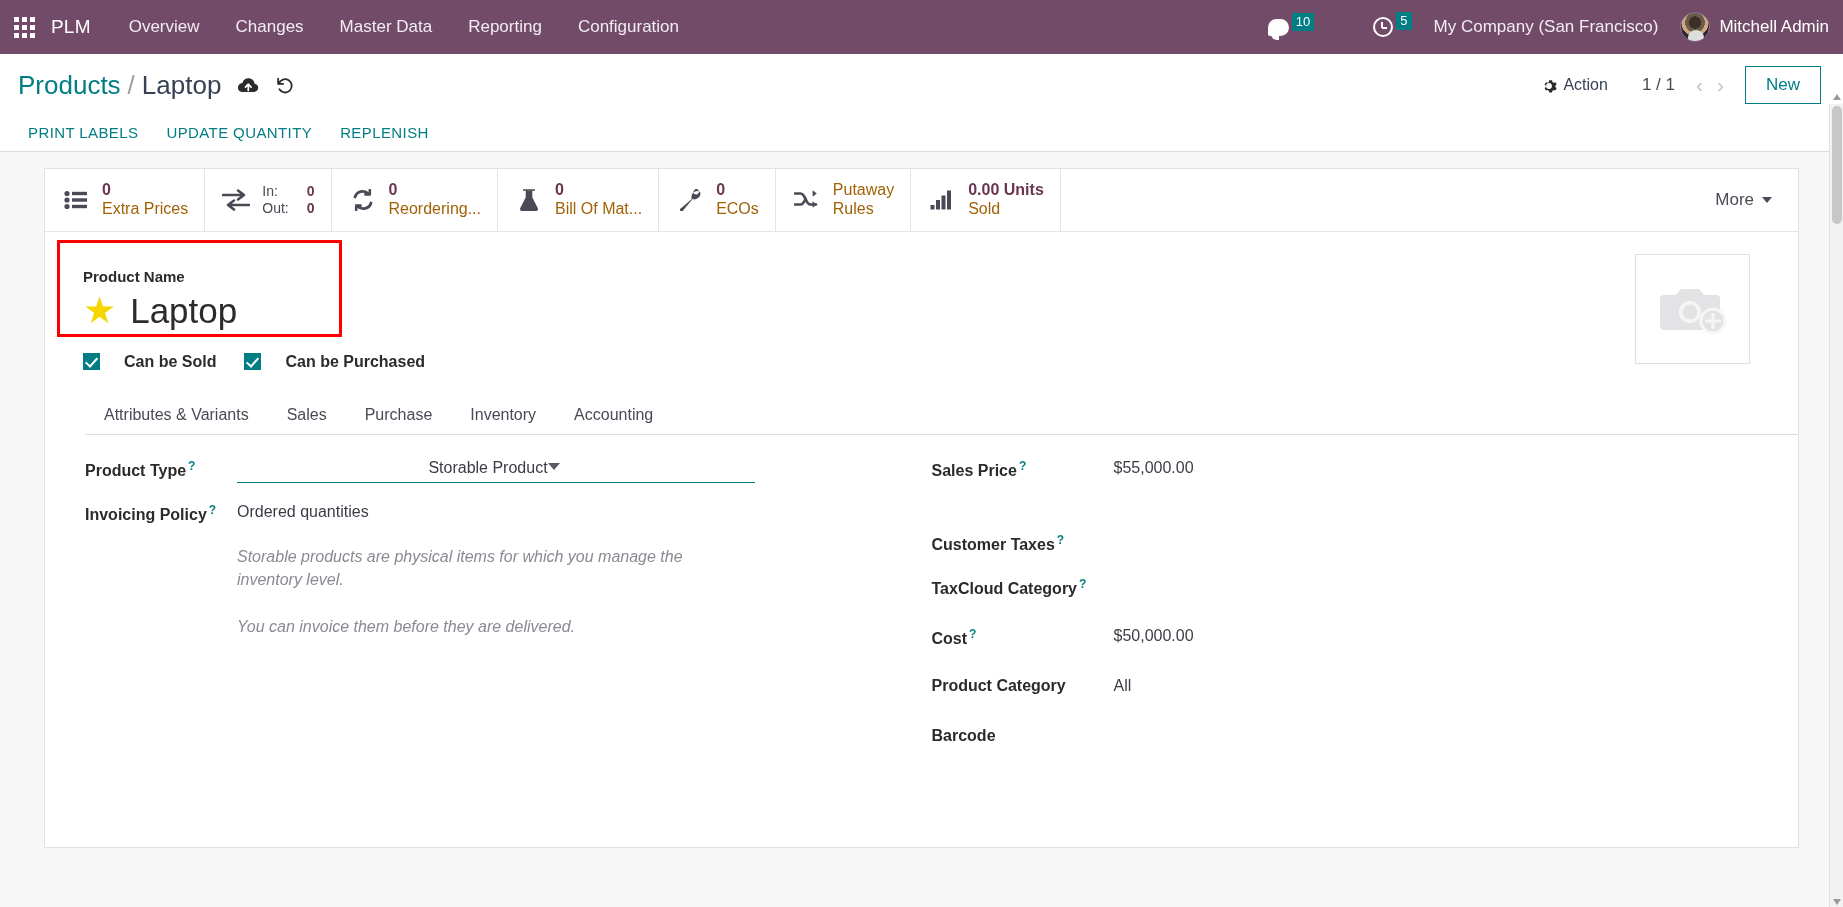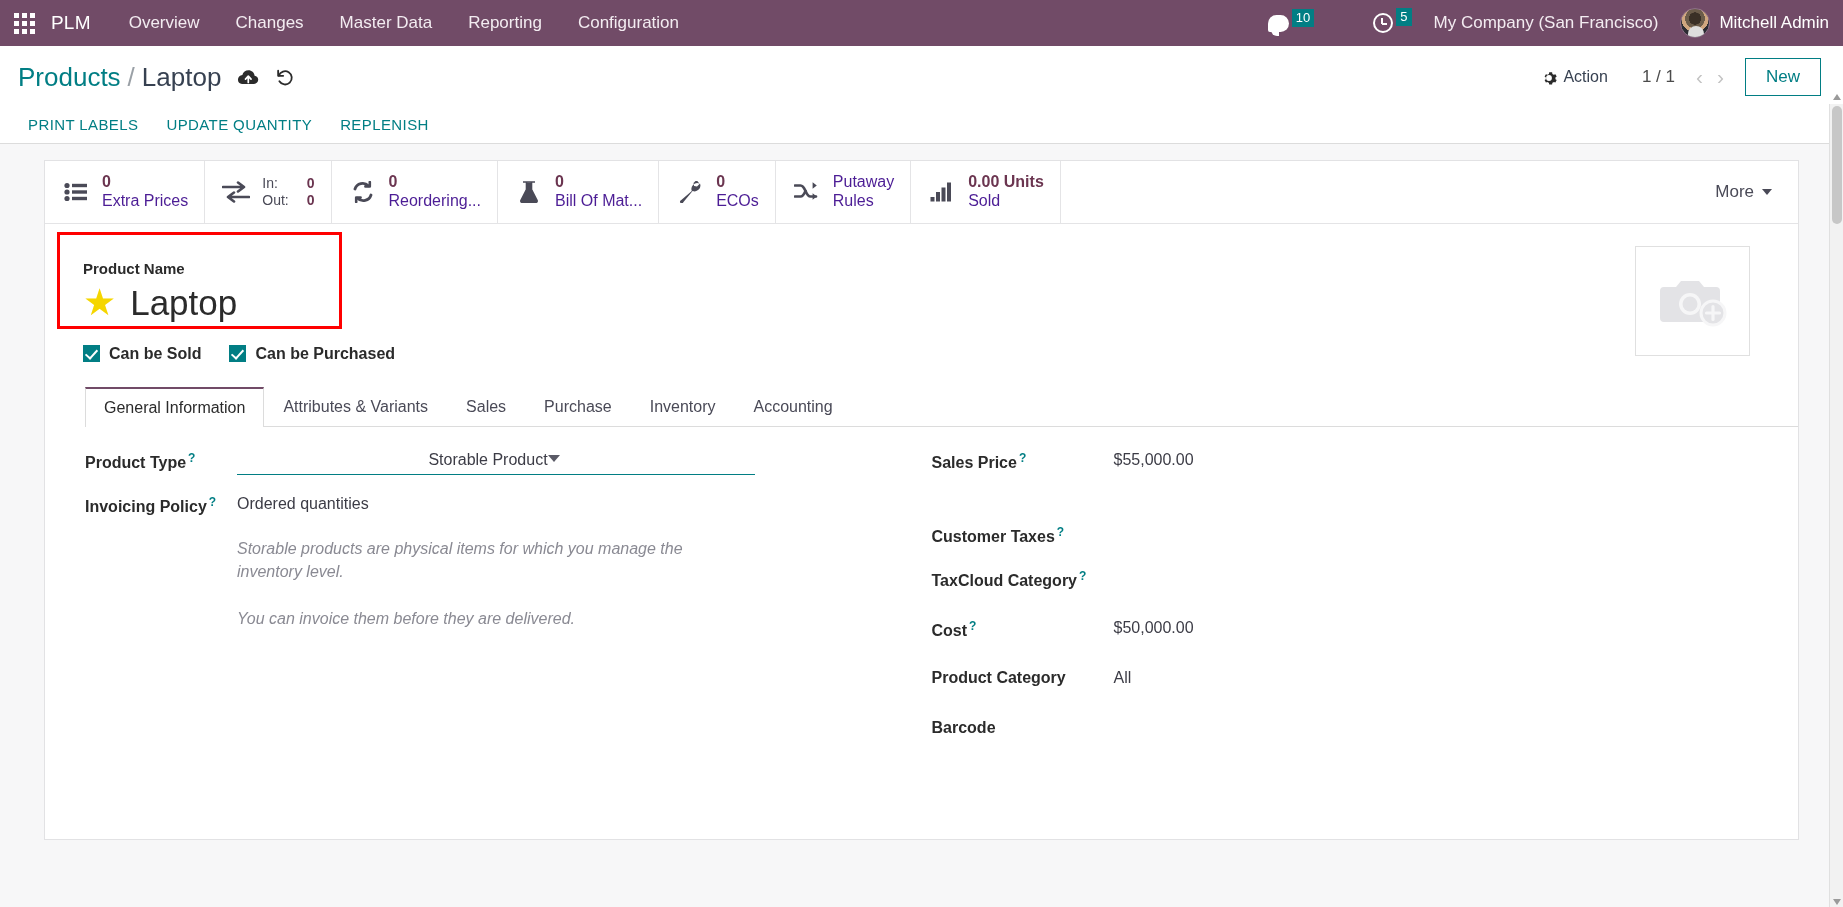--- a/index.html
+++ b/index.html
@@ -6,21 +6,21 @@
   html, body {
     width: 1843px; height: 907px;
     font-family: "Liberation Sans", sans-serif;
     background: #ffffff;
     overflow: hidden;
   }
   body { position: relative; }
 
   
   .navbar {
-    height: 46px; background: #714B67; color: #ffffff;
+    height: 54px; background: #714B67; color: #ffffff;
     display: flex; align-items: center; padding: 0 14px;
     font-size: 17px;
   }
   .apps-grid { display: grid; grid-template-columns: repeat(3,5px); grid-template-rows: repeat(3,5px);
     gap: 3px; margin-right: 16px; cursor: pointer; }
   .apps-grid i { display: block; width: 5px; height: 5px; background: #ffffff; }
   .brand { font-size: 19px; font-weight: 400; margin-right: 38px; letter-spacing: .2px; cursor: pointer; }
   .nav-item { margin-right: 36px; font-size: 17px; color: #f3ecf1; cursor: pointer; white-space: nowrap; }
   .nav-spacer { flex: 1; }
   .sys-item { display: flex; align-items: center; margin-right: 22px; cursor: pointer; position: relative; padding-left: 37px; }
@@ -69,36 +69,36 @@
   .sheet-bg { background:#f7f7f8; padding: 16px 0 0; height: calc(907px - 46px - 58px - 38px); overflow:hidden; position:relative; }
   .sheet { background:#fff; border:1px solid #e2e2e4; margin: 0 44px 0 44px; min-height: 680px; position:relative; }
 
   
   .stat-row { display:flex; border-bottom: 1px solid #e4e4e6; align-items: stretch; }
   .stat-btn { display:flex; align-items:center; gap: 11px; padding: 12px 16px; cursor:pointer;
     border-right: 1px solid #e4e4e6; min-height: 58px; flex: 0 0 auto; }
   .stat-ico { width: 30px; display:flex; align-items:center; justify-content:center; color:#4a4a57; }
   .stat-txt { line-height: 1.18; }
   .stat-val { color:#6b3550; font-size: 16px; font-weight:600; }
-  .stat-lbl { color:#4c1d95; font-size: 16px; }
+  .stat-lbl { color:#a16207; font-size: 16px; }
   .stat-inout { display:grid; grid-template-columns: auto auto; gap: 0 18px; font-size:14px; color:#4a4a57; line-height:1.18; }
   .stat-inout b { color:#6b3550; font-weight:600; }
   .stat-more { margin-left:auto; display:flex; align-items:center; gap:8px; padding: 12px 26px;
     color:#4a4a57; font-size:17px; cursor:pointer; }
   .caret { width:0;height:0;border-left:5px solid transparent;border-right:5px solid transparent;border-top:6px solid #4a4a57; }
 
   
   .title-area { padding: 22px 26px 0 26px; position: relative; }
   .hl-box { position:absolute; border: 3px solid #ff0000; }
   .field-label-sm { font-size: 15px; font-weight: bold; color:#2b2b2b; }
   .prod-title { display:flex; align-items:center; gap: 14px; margin-top: 6px; }
   .star { color:#f5d600; font-size: 37px; line-height:1; cursor:pointer; }
   .prod-name { font-size: 35px; color:#2b2b2b; font-weight:400; }
   .checks { display:flex; gap: 28px; margin-top: 22px; }
-  .chk { display:flex; align-items:center; gap:9px; cursor:pointer; }
+  .chk { display:flex; align-items:center; gap:24px; cursor:pointer; }
   .chkbox { width:17px; height:17px; background:#017e84; border:1px solid #017e84; position:relative; }
   .chkbox::after { content:""; position:absolute; left:4px; top:1px; width:5px; height:10px;
     border:solid #fff; border-width: 0 2px 2px 0; transform: rotate(42deg); }
   .chk-lbl { font-size:16px; color:#2b2b2b; font-weight:bold; }
 
   
   .img-ph { position:absolute; right: 48px; top: 22px; width: 115px; height: 110px;
     border: 1px solid #e0e0e0; background:#fff; display:flex; align-items:center; justify-content:center; cursor:pointer; }
 
   
@@ -355,21 +355,20 @@
           <path d="M6 14h12l5-6h18l5 6h12a4 4 0 0 1 4 4v27a4 4 0 0 1-4 4H6a4 4 0 0 1-4-4V18a4 4 0 0 1 4-4z" fill="#e3e3e6"></path>
           <circle cx="32" cy="31" r="11" fill="#f6f6f7"></circle>
           <circle cx="32" cy="31" r="7.5" fill="#e3e3e6"></circle>
           <circle cx="55" cy="40" r="12" fill="#e3e3e6" stroke="#f6f6f7" stroke-width="3"></circle>
           <path d="M55 33.5v13M48.5 40h13" stroke="#f6f6f7" stroke-width="3.2" stroke-linecap="round"></path>
         </svg>
       </div>
     </div>
 
     <div class="tabs">
-      <div class="tab active">General Information</div>
       <div class="tab">Attributes &amp; Variants</div>
       <div class="tab">Sales</div>
       <div class="tab">Purchase</div>
       <div class="tab">Inventory</div>
       <div class="tab">Accounting</div>
     </div>
 
     <div class="form">
 
       <div class="col left">

